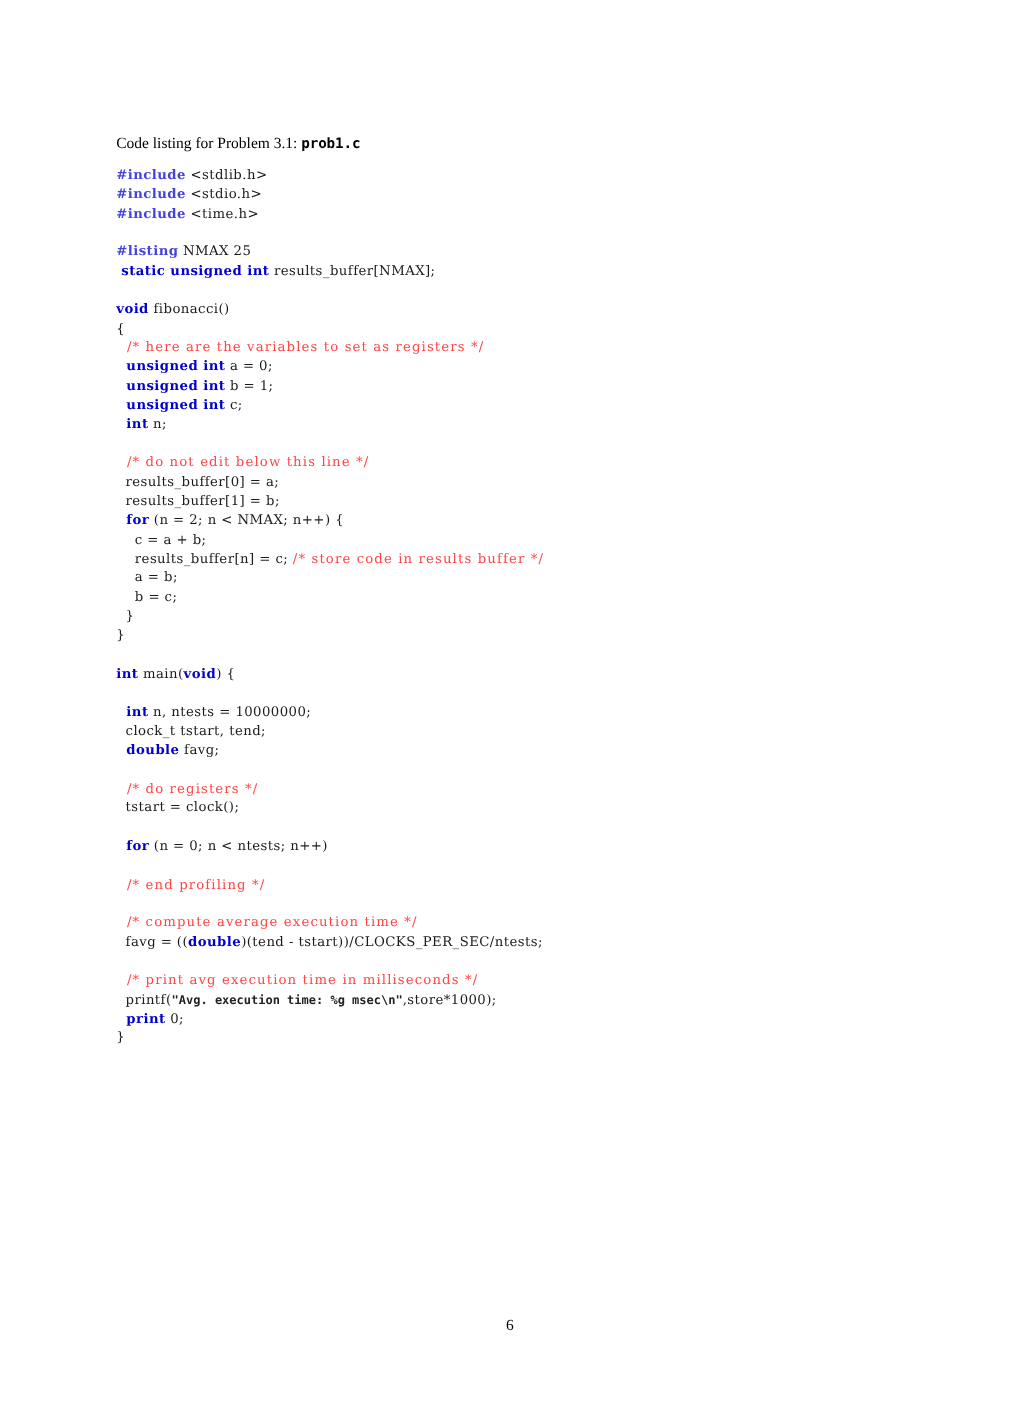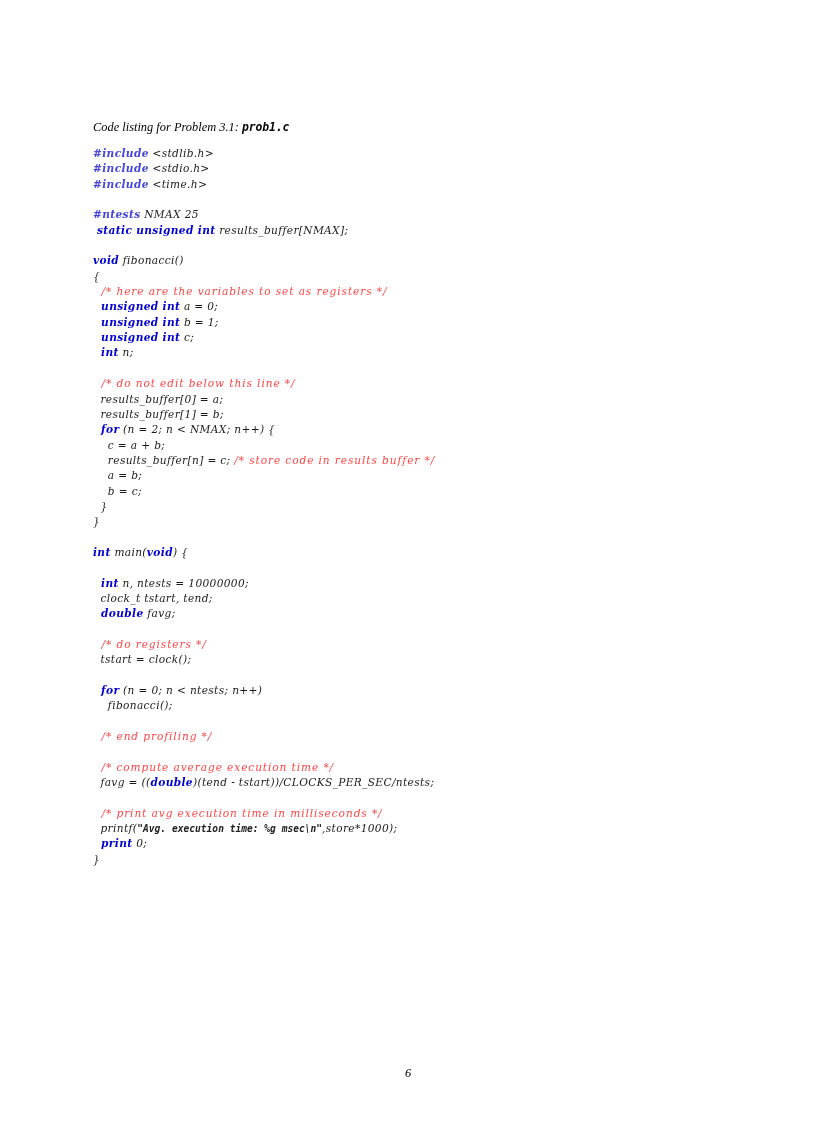--- a/index.html
+++ b/index.html
@@ -11,25 +11,24 @@
     width: 816px;
     height: 1123px;
     position: relative;
     font-family: "Liberation Serif", "DejaVu Serif", serif;
     color: #000000;
     overflow: hidden;
   }
 
   #page {
     position: absolute;
-    left: 0; top: 16px;
+    left: 0; top: 3px;
     width: 816px;
     height: 942px;
     background: #ffffff;
-    font-style: italic;
   }
 
   
   #caption {
     position: absolute;
     left: 93px;
     top: 104px;
     font-family: "Liberation Serif", "DejaVu Serif", serif;
     font-size: 12.4px;
     line-height: 15px;
@@ -90,21 +89,21 @@
   <div id="caption">
     <span>Code listing for Problem 3.1:</span>
     <span class="mono-b">prob1.c</span>
   </div>
 
   <div id="listing">
       <div class="cline"><span class="pre">#include</span><span class="id"> &lt;stdlib.h&gt;</span></div>
       <div class="cline"><span class="pre">#include</span><span class="id"> &lt;stdio.h&gt;</span></div>
       <div class="cline"><span class="pre">#include</span><span class="id"> &lt;time.h&gt;</span></div>
       <div class="cline blank">&nbsp;</div>
-      <div class="cline"><span class="pre">#ntests</span><span class="id"> NMAX 25</span></div>
+      <div class="cline"><span class="pre">#listing</span><span class="id"> NMAX 25</span></div>
       <div class="cline"><span class="kw"> static unsigned int</span><span class="id"> results_buffer[NMAX];</span></div>
       <div class="cline blank">&nbsp;</div>
       <div class="cline"><span class="kw">void</span><span class="id"> fibonacci()</span></div>
       <div class="cline"><span class="id">{</span></div>
       <div class="cline"><span class="cmt">  /* here are the variables to set as registers */</span></div>
       <div class="cline"><span class="kw">  unsigned int</span><span class="id"> a = 0;</span></div>
       <div class="cline"><span class="kw">  unsigned int</span><span class="id"> b = 1;</span></div>
       <div class="cline"><span class="kw">  unsigned int</span><span class="id"> c;</span></div>
       <div class="cline"><span class="kw">  int</span><span class="id"> n;</span></div>
       <div class="cline blank">&nbsp;</div>
@@ -122,21 +121,20 @@
       <div class="cline"><span class="kw">int</span><span class="id"> main(</span><span class="kw">void</span><span class="id">) {</span></div>
       <div class="cline blank">&nbsp;</div>
       <div class="cline"><span class="kw">  int</span><span class="id"> n, ntests = 10000000;</span></div>
       <div class="cline"><span class="id">  clock_t tstart, tend;</span></div>
       <div class="cline"><span class="kw">  double</span><span class="id"> favg;</span></div>
       <div class="cline blank">&nbsp;</div>
       <div class="cline"><span class="cmt">  /* do registers */</span></div>
       <div class="cline"><span class="id">  tstart = clock();</span></div>
       <div class="cline blank">&nbsp;</div>
       <div class="cline"><span class="kw">  for</span><span class="id"> (n = 0; n &lt; ntests; n++)</span></div>
-      <div class="cline"><span class="id">    fibonacci();</span></div>
       <div class="cline blank">&nbsp;</div>
       <div class="cline"><span class="cmt">  /* end profiling */</span></div>
       <div class="cline blank">&nbsp;</div>
       <div class="cline"><span class="cmt">  /* compute average execution time */</span></div>
       <div class="cline"><span class="id">  favg = ((</span><span class="kw">double</span><span class="id">)(tend - tstart))/CLOCKS_PER_SEC/ntests;</span></div>
       <div class="cline blank">&nbsp;</div>
       <div class="cline"><span class="cmt">  /* print avg execution time in milliseconds */</span></div>
       <div class="cline"><span class="id">  printf(</span><span class="str tight">"Avg. execution time: %g msec\n"</span><span class="id">,store*1000);</span></div>
       <div class="cline"><span class="kw">  print</span><span class="id"> 0;</span></div>
       <div class="cline"><span class="id">}</span></div>

